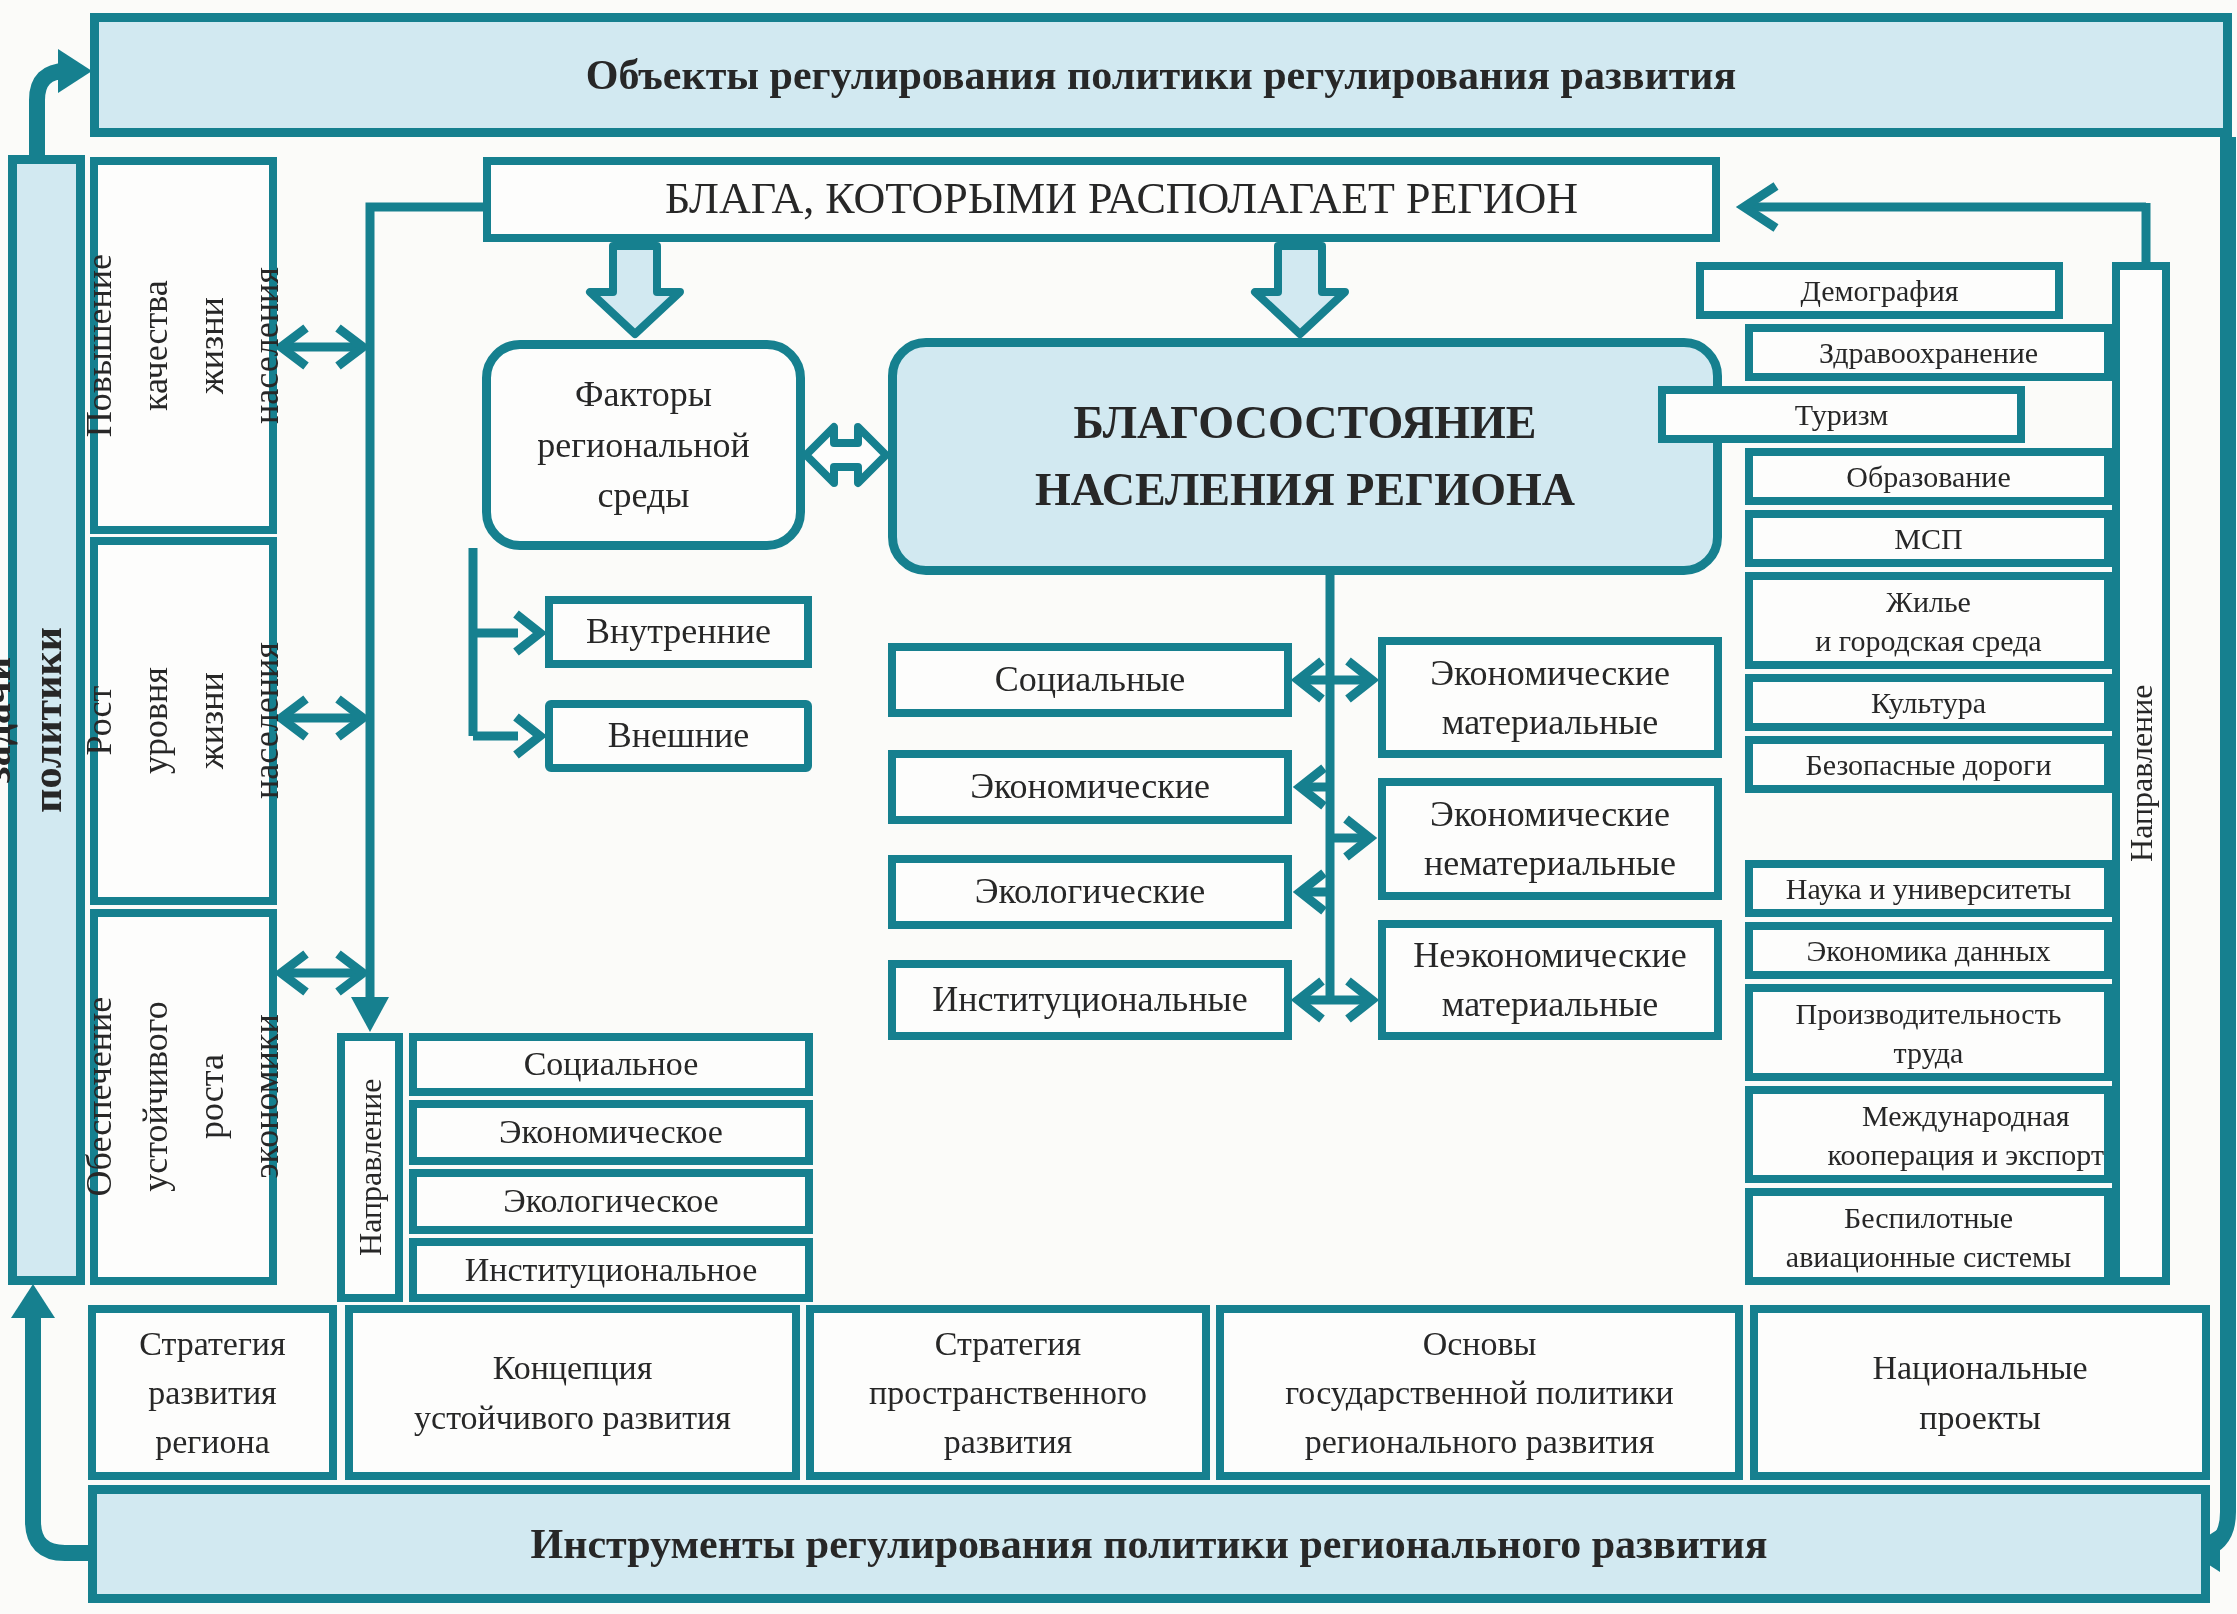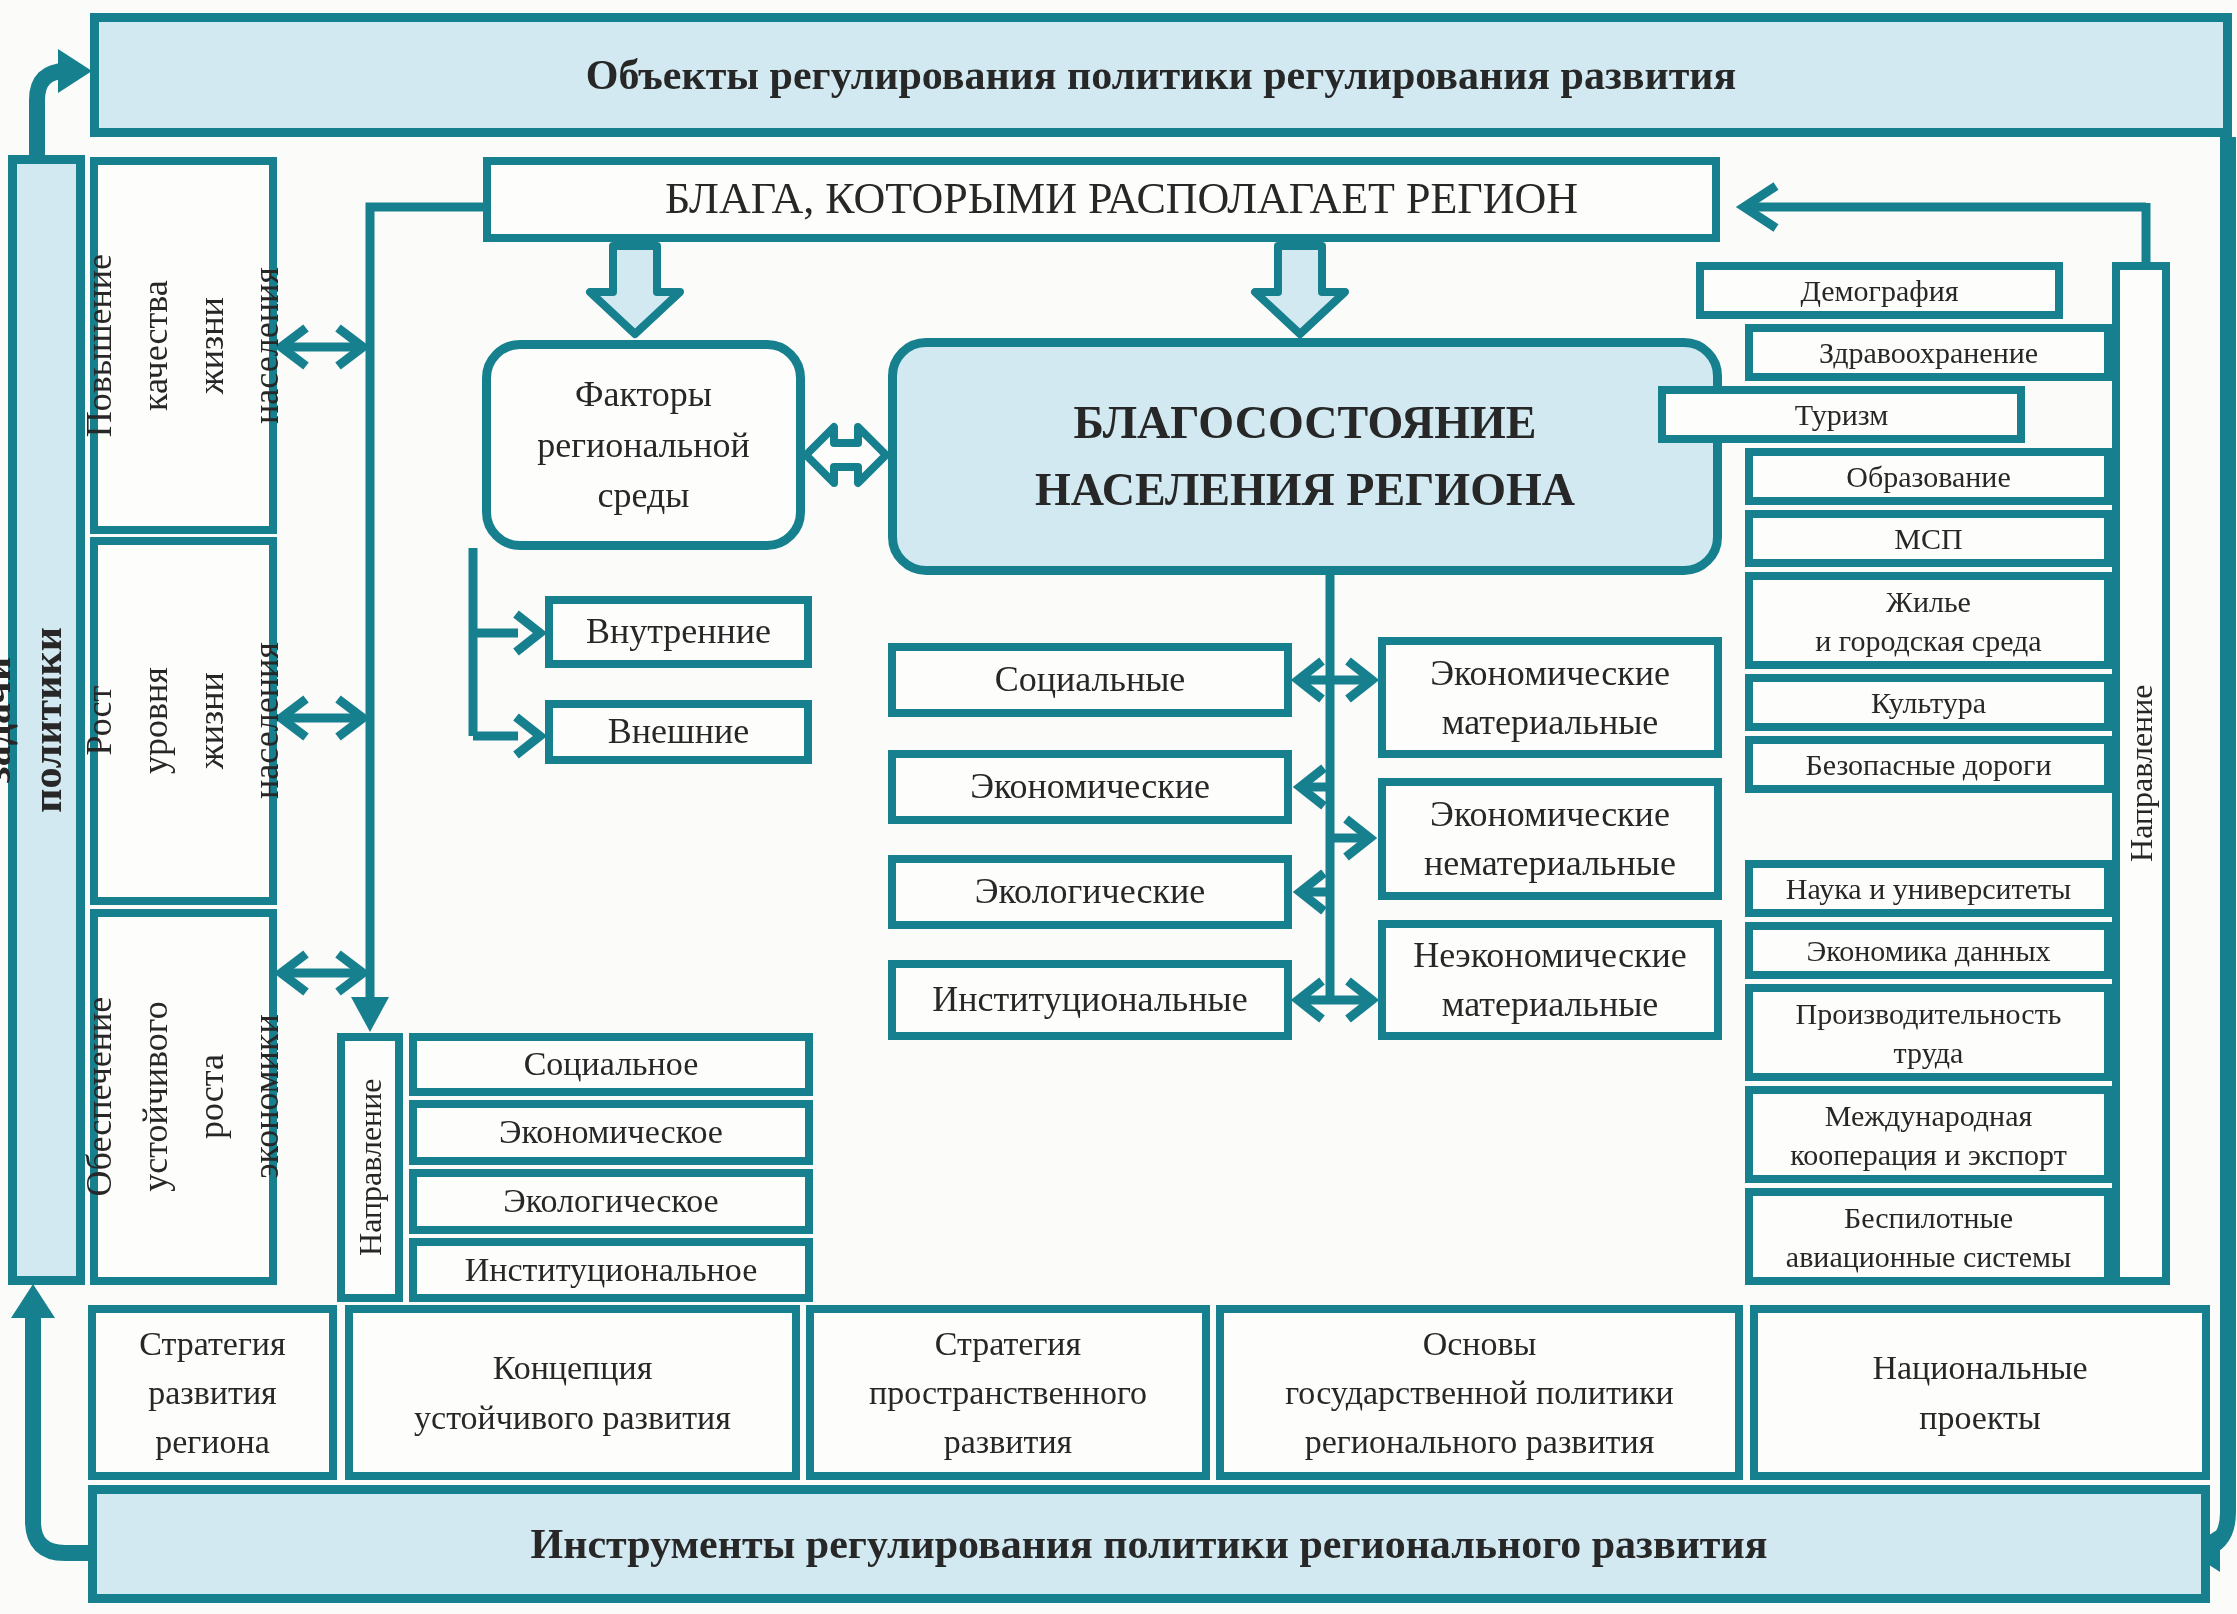--- a/index.html
+++ b/index.html
@@ -155,21 +155,21 @@
   </div>
 
   <div class="box round blue bold f46" style="left:888px; top:338px; width:834px; height:237px;">
     <span style="line-height:1.45;">БЛАГОСОСТОЯНИЕ
 НАСЕЛЕНИЯ РЕГИОНА</span>
   </div>
 
   <div class="box f36" style="left:545px; top:596px; width:267px; height:72px;">
     <span>Внутренние</span>
   </div>
-  <div class="box f36" style="left:545px; top:700px; width:267px; height:64px;">
+  <div class="box f36" style="left:545px; top:700px; width:267px; height:72px;border-radius:6px;">
     <span>Внешние</span>
   </div>
 
   <div class="box f36" style="left:888px; top:643px; width:404px; height:74px;">
     <span>Социальные</span>
   </div>
   <div class="box f36" style="left:888px; top:750px; width:404px; height:74px;">
     <span>Экономические</span>
   </div>
   <div class="box f36" style="left:888px; top:855px; width:404px; height:74px;">
@@ -236,21 +236,21 @@
   <div class="box f30" style="left:1745px; top:860px; width:367px; height:57px;">
     <span>Наука и университеты</span>
     </div>
   <div class="box f30" style="left:1745px; top:922px; width:367px; height:57px;">
     <span>Экономика данных</span>
     </div>
   <div class="box f30" style="left:1745px; top:984px; width:367px; height:97px;">
     <span style="line-height:1.3;">Производительность
 труда</span>
     </div>
-  <div class="box f30" style="left:1745px; top:1086px; width:367px; height:97px;">
+  <div class="box f30" style="left:1745px; top:1086px; width:367px; height:97px;justify-content:flex-end;">
     <span style="line-height:1.3;">Международная
 кооперация и экспорт</span>
     </div>
   <div class="box f30" style="left:1745px; top:1188px; width:367px; height:97px;">
     <span style="line-height:1.3;">Беспилотные
 авиационные системы</span>
     </div>
 
   <div class="box" style="left:2112px; top:262px; width:58px; height:1023px;">
     <span class="vtext f32">Направление</span>

